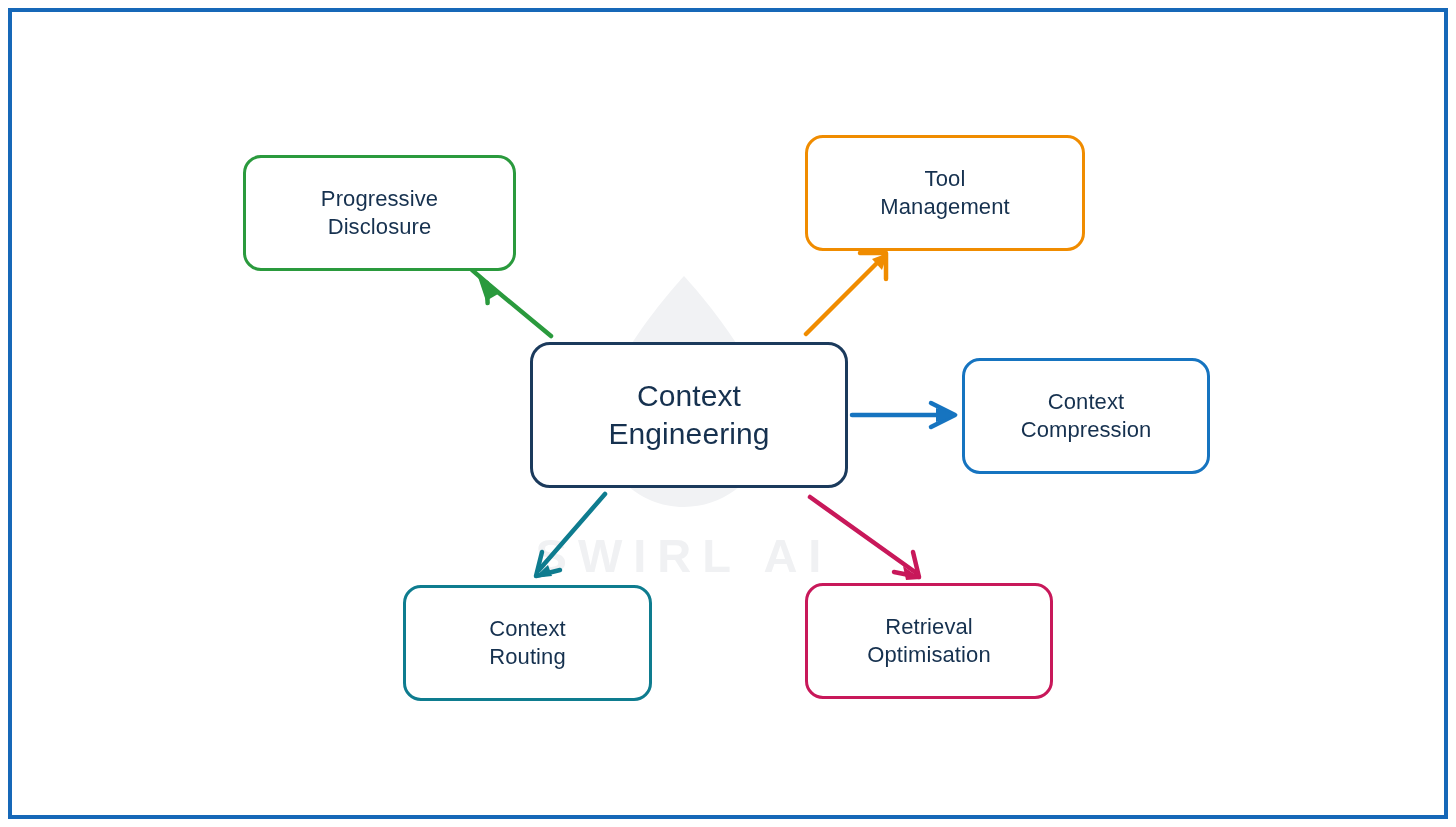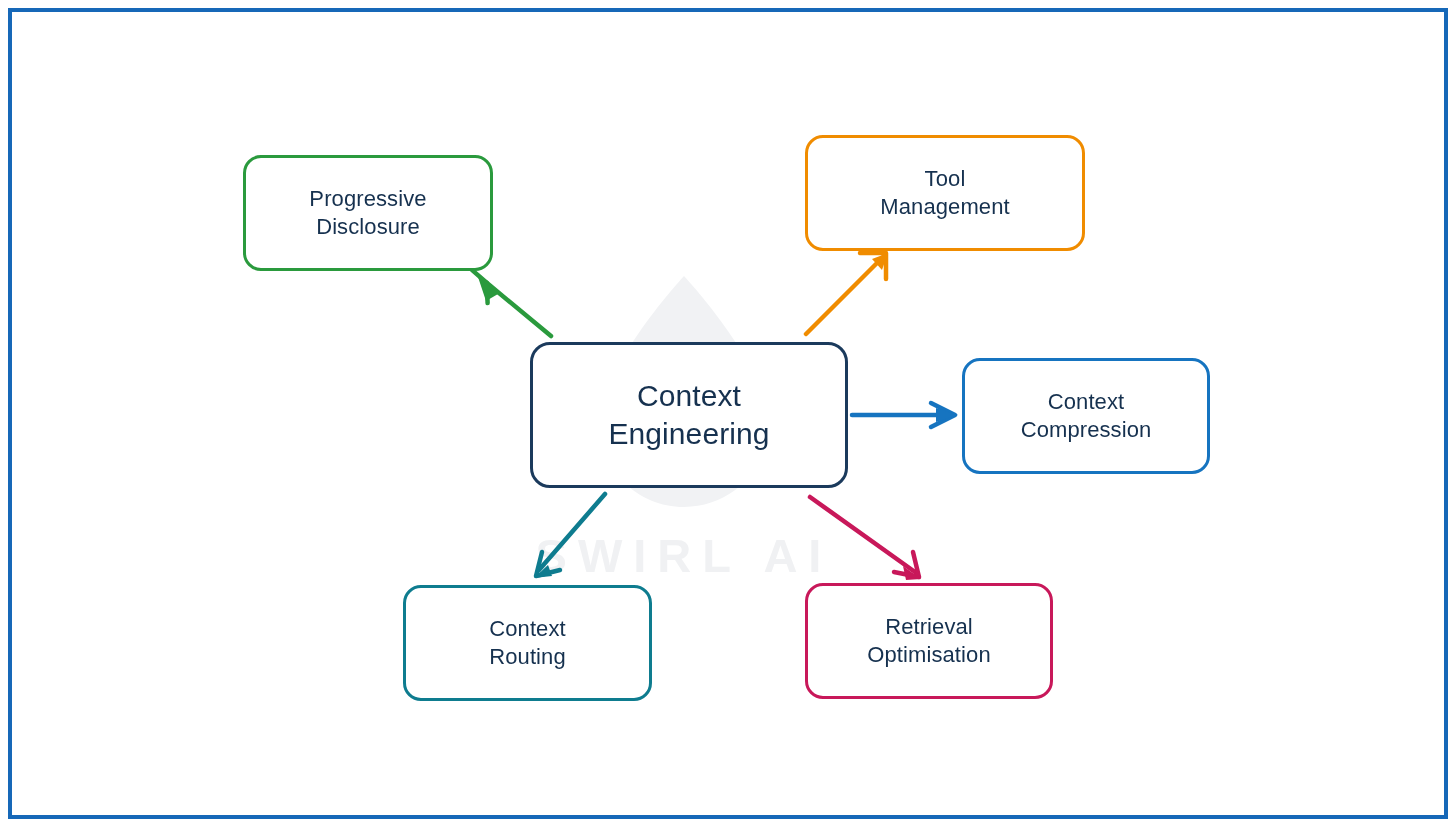--- a/index.html
+++ b/index.html
@@ -75,21 +75,21 @@
     border-width: 3.5px;
     border-style: solid;
     border-radius: 18px;
     font-size: 22px;
     z-index: 4;
   }
 
   .node-progressive-disclosure {
     left: 243px;
     top: 155px;
-    width: 250px;
+    width: 273px;
     height: 116px;
     border-color: #2a9a3d;
   }
 
   .node-tool-management {
     left: 805px;
     top: 135px;
     width: 280px;
     height: 116px;
     border-color: #f08c00;

